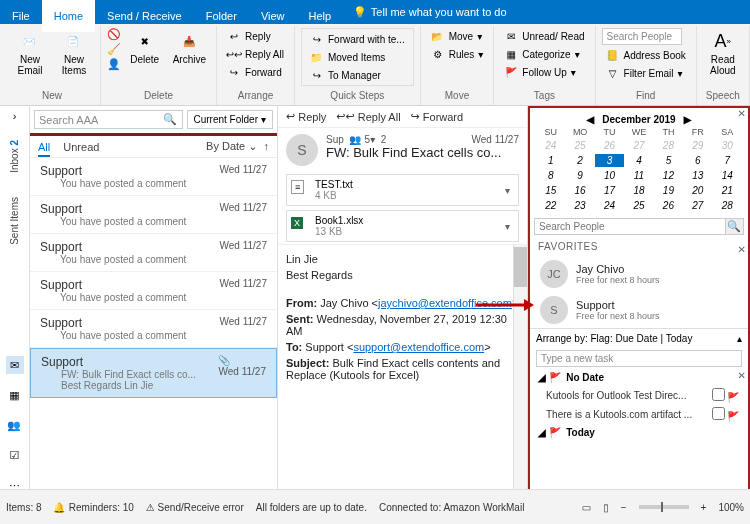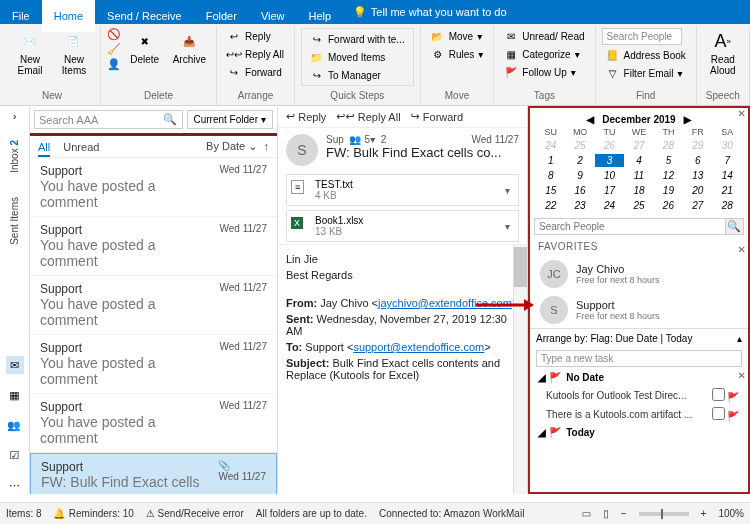--- a/index.html
+++ b/index.html
@@ -29,21 +29,21 @@
 .folderbtn { border: 1px solid #ccc; padding: 2px 6px; font-size: 10px; display: flex; align-items: center; gap: 3px; }
 .filterrow { display: flex; justify-content: space-between; align-items: center; padding: 4px 8px; border-bottom: 1px solid #eee; font-size: 11px; }
 .filterrow .left span { margin-right: 10px; color: #444; }
 .filterrow .left .active { color: #0173c7; border-bottom: 2px solid #0173c7; padding-bottom: 2px; }
 .filterrow .right { display: flex; gap: 6px; color: #444; }
 .msglist { flex: 1; overflow: hidden; }
 .msgitem { padding: 6px 10px; border-bottom: 1px solid #f0f0f0; display: flex; justify-content: space-between; align-items: flex-start; }
 .msgitem.sel { background: #cde6f7; border: 1px solid #7bb4e3; }
 .msgitem .l { flex: 1; }
 .msgitem .sender { font-size: 12px; color: #333; }
-.msgitem .preview { font-size: 14px; color: #777; }
+.msgitem .preview { font-size: 10px; color: #777; margin-left: 20px; }
 .msgitem .date { font-size: 10px; color: #555; padding-left: 6px; white-space: nowrap; }
 .readpane { width: 250px; border-right: 1px solid #ddd; display: flex; flex-direction: column; }
 .readactions { display: flex; gap: 10px; padding: 4px 8px; font-size: 11px; color: #333; border-bottom: 1px solid #eee; }
 .readactions span { display: flex; align-items: center; gap: 3px; }
 .msgheader { display: flex; gap: 8px; padding: 6px 8px; align-items: flex-start; }
 .avatar { width: 32px; height: 32px; border-radius: 50%; background: #d8d8d8; color: #666; display: flex; align-items: center; justify-content: center; font-size: 14px; }
 .msgheader .info { flex: 1; }
 .msgheader .top { display: flex; justify-content: space-between; font-size: 10px; color: #555; }
 .msgheader .subj { font-size: 13px; color: #222; }
 .attachments { padding: 2px 8px; display: flex; flex-direction: column; gap: 4px; }
@@ -70,21 +70,21 @@
 .favhdr { font-size: 10px; color: #666; padding: 4px 8px; letter-spacing: 0.5px; }
 .favitem { display: flex; gap: 8px; padding: 4px 10px; align-items: center; }
 .favitem .avatar { width: 28px; height: 28px; font-size: 11px; }
 .favitem .nm { font-size: 11px; color: #222; }
 .favitem .st { font-size: 9px; color: #777; }
 .taskshdr { font-size: 10px; padding: 4px 6px; border-top: 1px solid #ddd; display:flex; justify-content:space-between; align-items:center; }
 .taskinput { margin: 2px 6px; border:1px solid #ccc; font-size:10px; padding:2px 4px; color:#888; }
 .taskgroup { font-size: 10px; padding: 3px 8px; display:flex; align-items:center; gap:4px; font-weight:bold; }
 .taskitem { font-size: 10px; padding: 2px 8px 2px 16px; display:flex; align-items:center; justify-content:space-between; color:#333; }
 .taskitem .flag { color:#d9534f; }
-.statusbar { position: absolute; bottom: 0; left: 0; right: 0; height: 22px; background: #f3f3f3; border-top: 1px solid #ddd; display: flex; align-items: center; font-size: 10px; padding: 4px 6px; gap: 12px; color: #333; }
+.statusbar { position: absolute; bottom: 0; left: 0; right: 0; height: 22px; background: #f3f3f3; border-top: 1px solid #ddd; display: flex; align-items: center; font-size: 10px; padding: 17px 6px; gap: 12px; color: #333; }
 .statusbar .spacer { flex: 1; }
 .arrow { position: absolute; left: 476px; top: 295px; pointer-events:none; }
 svg { display: block; }
 </style>
 </head>
 <body>
 
 <div class="titlebar">
   <div class="tab">File</div>
   <div class="tab active">Home</div>

